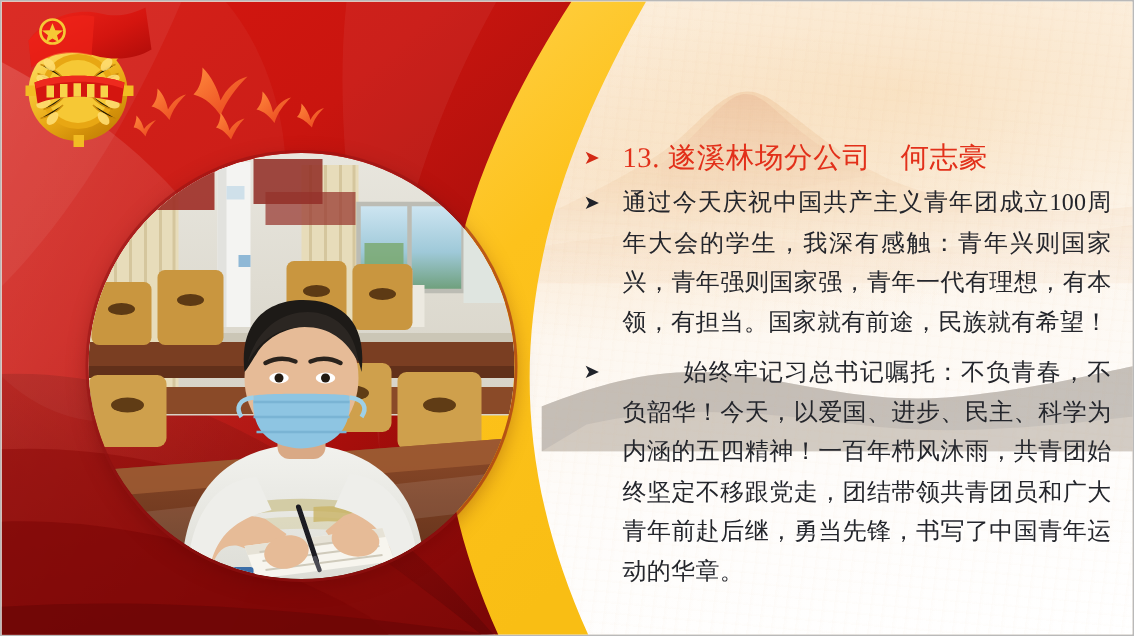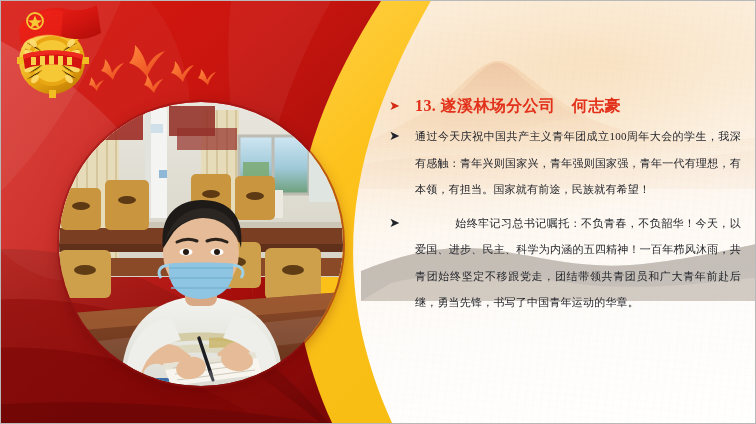--- a/index.html
+++ b/index.html
@@ -52,25 +52,25 @@
     position:absolute;left:388px;top:92px;width:352px;
   }
   .t-row{display:flex;align-items:flex-start;}
   .bullet{
     flex:0 0 26px;font-size:13px;line-height:25px;
     font-family:"DejaVu Sans",sans-serif;
   }
   .bullet.red{color:#d42a15;}
   .bullet.dark{color:#20232a;}
   .t-title{
-    color:#e2301a;font-weight:bold;font-size:16px;line-height:25px;
+    color:#e2301a;font-weight:normal;font-size:19px;line-height:25px;
     letter-spacing:.4px;white-space:pre;
   }
   .t-body{
-    color:#24262c;font-size:11px;line-height:26.5px;
+    color:#24262c;font-size:16px;line-height:26.5px;
     text-align:justify;letter-spacing:.2px;
   }
   .p1{margin-top:5px;}
   .p2{margin-top:7px;}
   .indent{display:inline-block;width:40px;}
 </style>
 </head>
 <body>
 
 <div class="slide">

